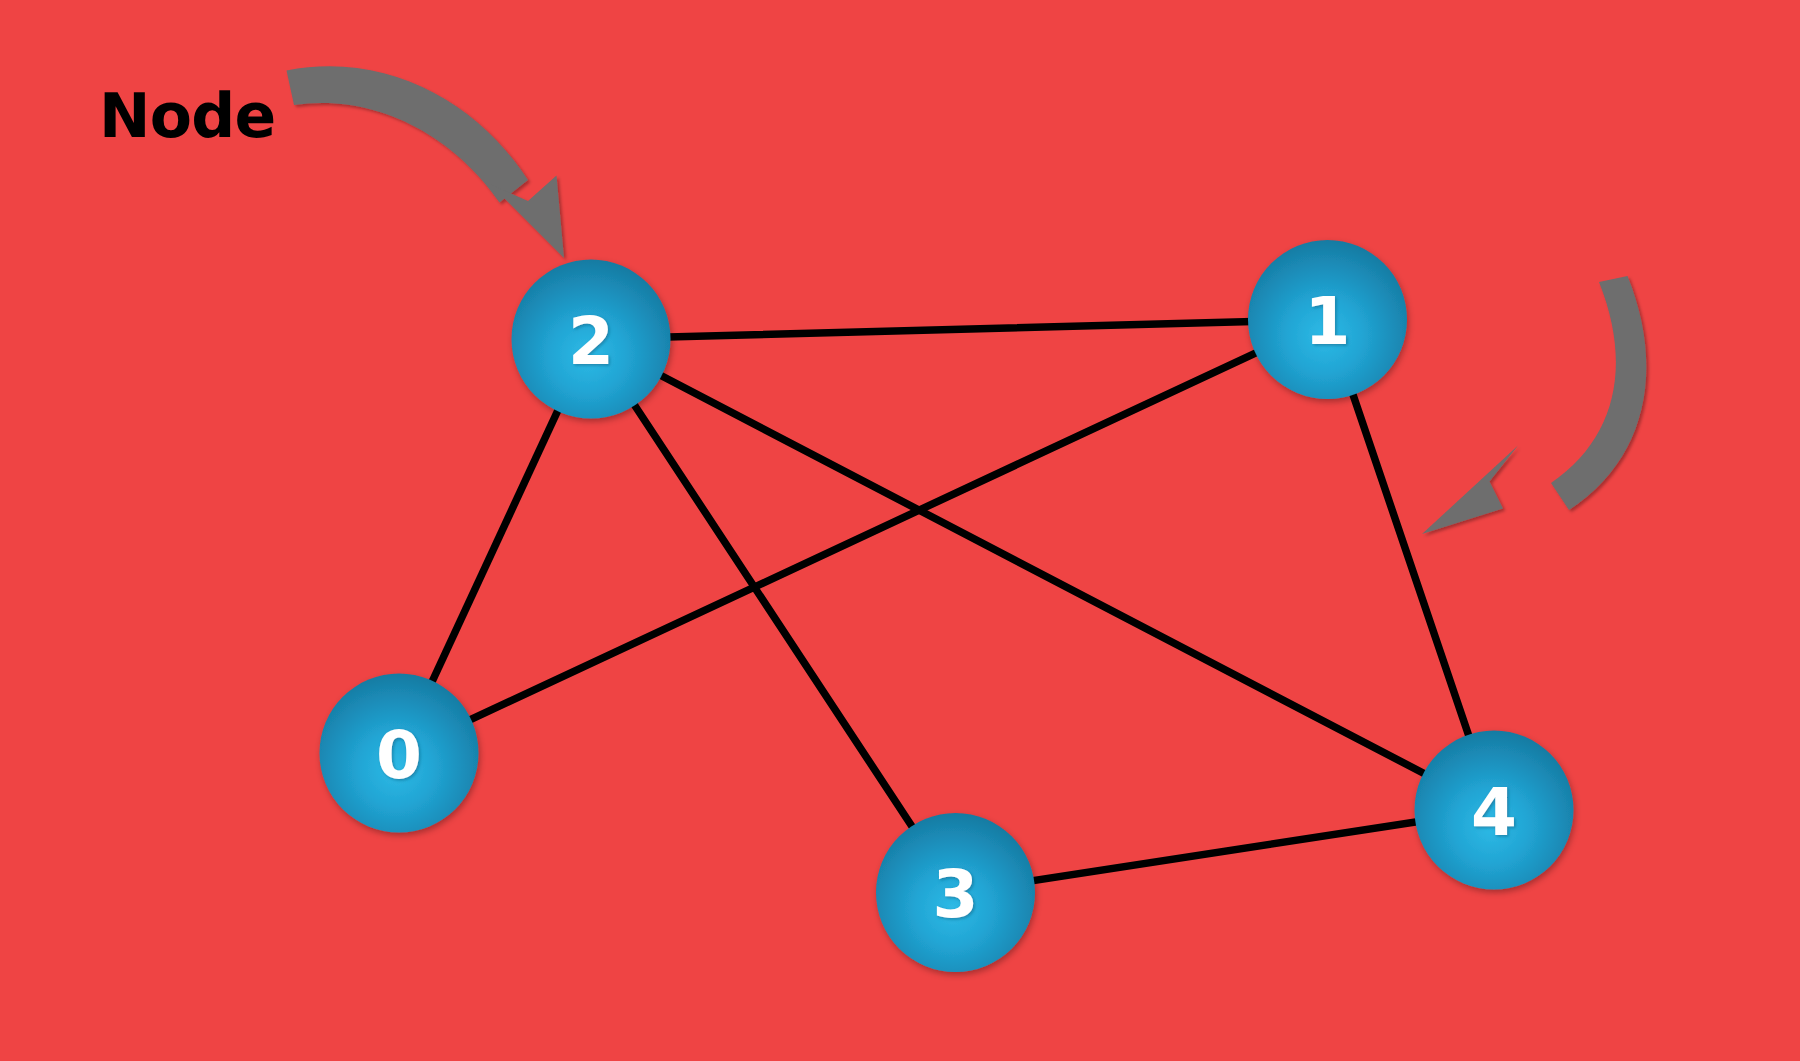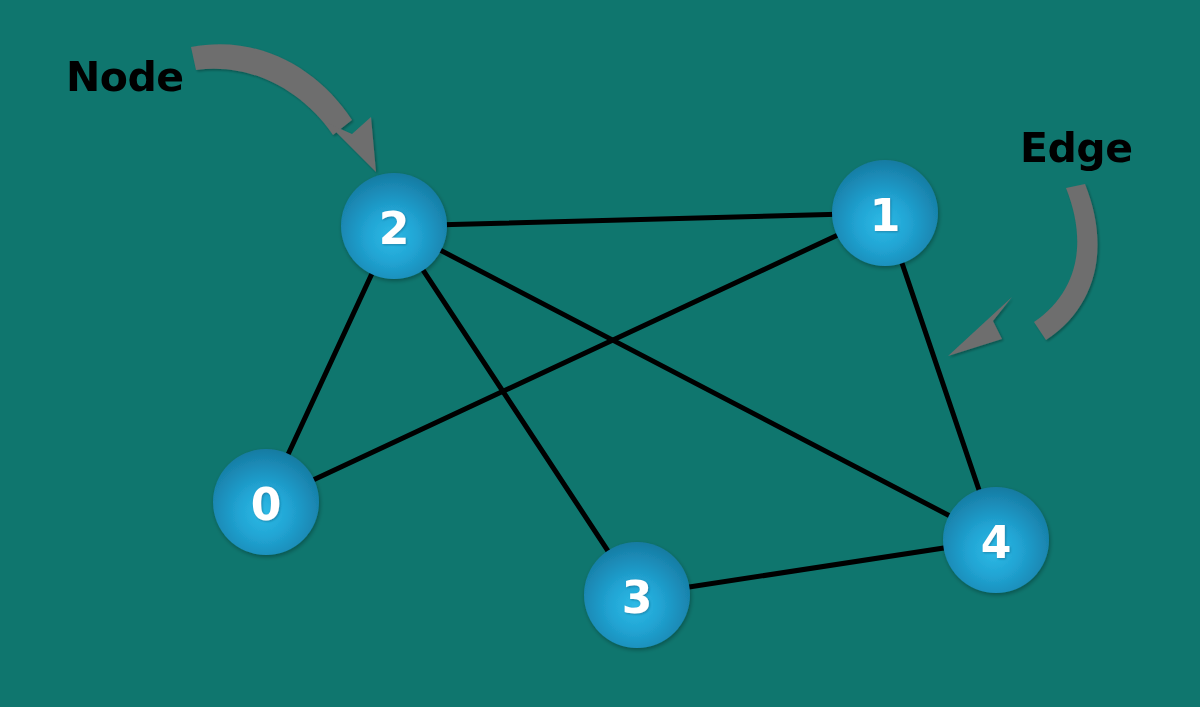--- a/index.html
+++ b/index.html
@@ -8,21 +8,21 @@
     padding: 0;
     background: #ffffff;
   }
   body {
     font-family: "Liberation Sans", sans-serif;
   }
   #canvas {
     position: relative;
     width: 1200px;
     height: 707px;
-    background: #0f766e;
+    background: #ef4444;
     overflow: hidden;
   }
   #graph-svg {
     position: absolute;
     left: 0;
     top: 0;
     width: 1200px;
     height: 707px;
     display: block;
   }
@@ -128,15 +128,14 @@
                C 1110 246, 1098 306, 1046 340
                L 1034 322
                C 1078 292, 1088 243, 1066 188
                Z"></path>
       <path id="arrow-edge-head" fill="#6e6e6e" stroke="none" d="M 948 356 L 1002 339 L 993 321 L 1012 297 Z"></path>
     </g>
   </svg>
 
   <div class="annotation-label" id="label-node">Node</div>
 
-  <div class="annotation-label" id="label-edge">Edge</div>
 
 </div>
 
 </body></html>

